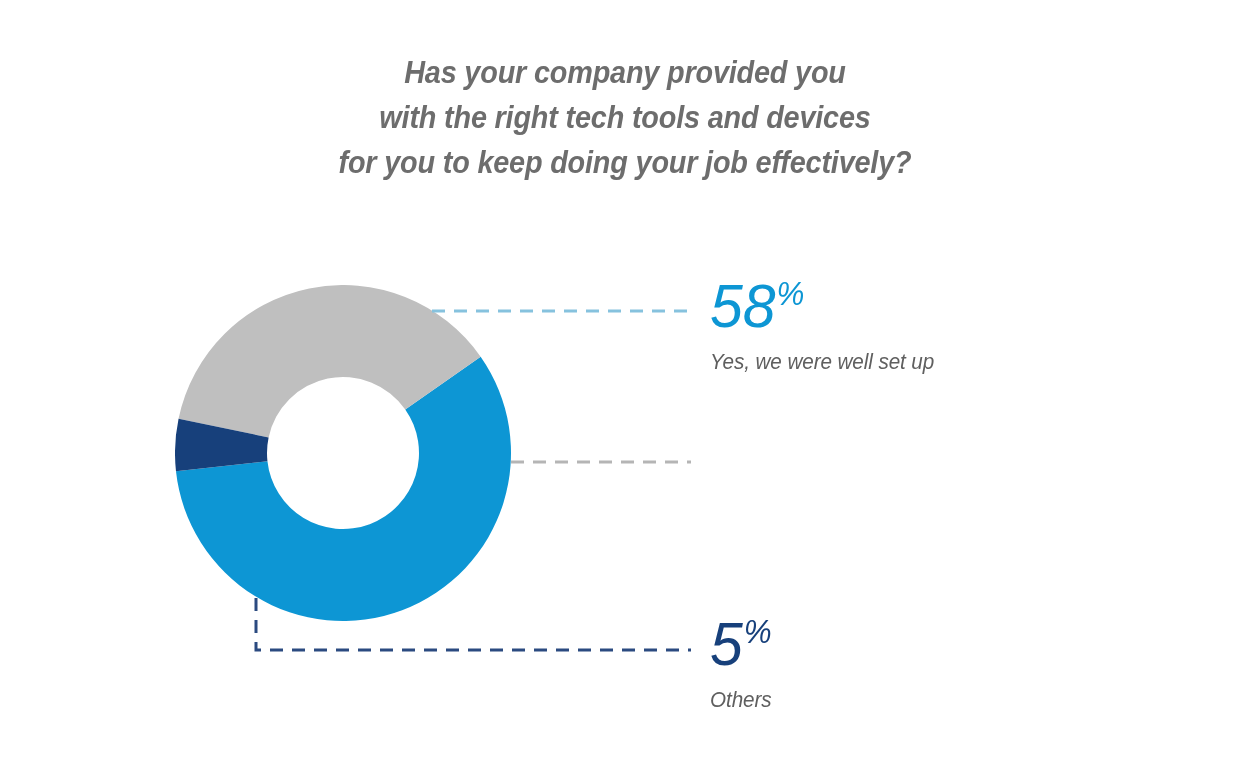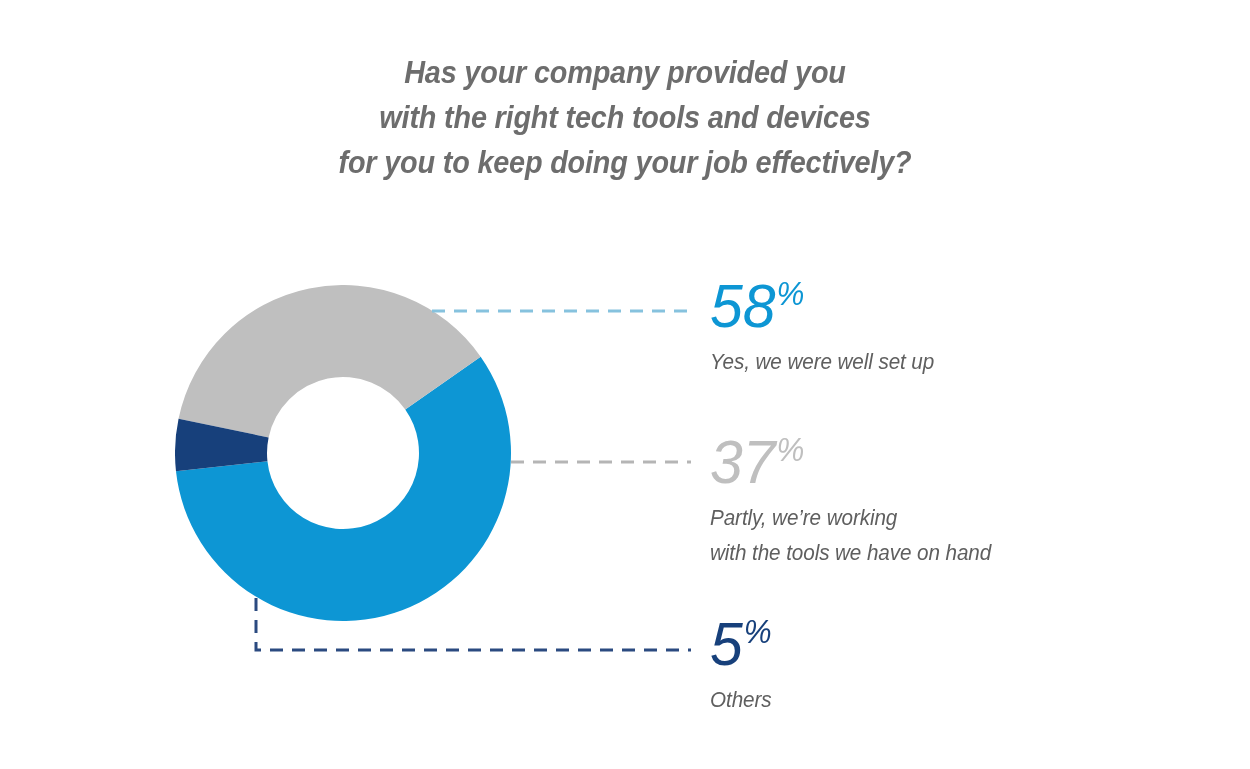--- a/index.html
+++ b/index.html
@@ -137,27 +137,20 @@
 
   <div class="legend">
 
     <div class="legend-item item-0">
       <span class="legend-value" style="color: rgb(13, 150, 212);">
         <span class="num">58</span><span class="pct">%</span>
       </span>
       <span class="legend-label">Yes, we were well set up</span>
     </div>
 
-    <div class="legend-item item-1">
-      <span class="legend-value" style="color: rgb(191, 191, 191);">
-        <span class="num">37</span><span class="pct">%</span>
-      </span>
-      <span class="legend-label">Partly, we’re working
-with the tools we have on hand</span>
-    </div>
 
     <div class="legend-item item-2">
       <span class="legend-value" style="color: rgb(23, 64, 123);">
         <span class="num">5</span><span class="pct">%</span>
       </span>
       <span class="legend-label">Others</span>
     </div>
 
   </div>
 </div>

